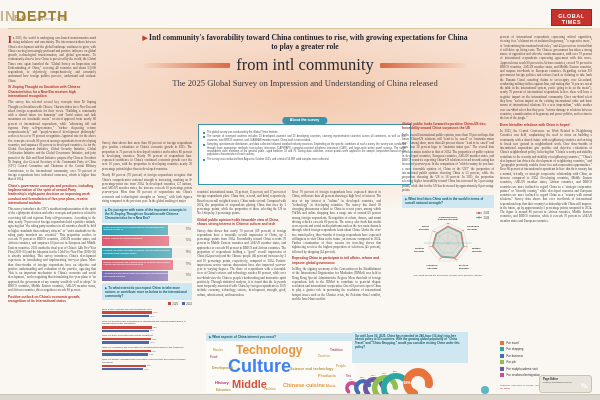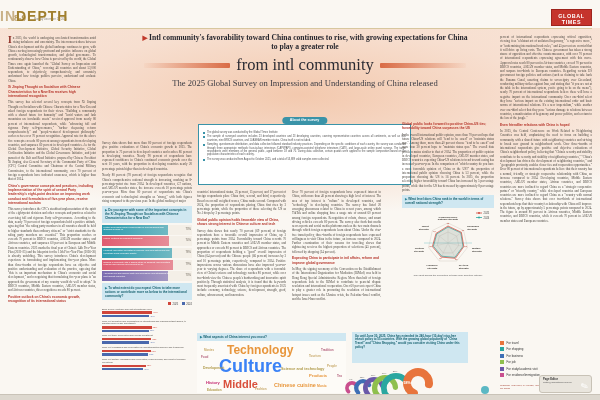--- a/index.html
+++ b/index.html
@@ -69,21 +69,21 @@
   .q2item{margin-bottom:2.2px;}
   .q2lab{font-size:2.25px;line-height:1.25;color:#3d3a35;font-family:"Liberation Sans",sans-serif;text-align:left;margin-bottom:0.6px;}
   .q2barrow{display:flex;align-items:center;height:2.9px;margin-bottom:0.5px;}
   .q2bar{height:2.4px;}
   .q2pct{font-size:2.2px;margin-left:1px;font-family:"Liberation Sans",sans-serif;}
 
   
   .radarcap{font-size:2.5px;color:#555;text-align:center;font-family:"Liberation Sans",sans-serif;margin-top:1px;}
 
   
-  .cloudwrap{position:absolute;left:197px;top:333px;width:149px;height:62px;}
+  .cloudwrap{position:absolute;left:206px;top:333px;width:149px;height:62px;}
   .cloudhead{background:#cfe7f1;color:#15606f;font-family:"Liberation Sans",sans-serif;font-weight:bold;
     font-size:3.2px;padding:1.8px 3px;text-align:left;}
   .cloud{position:relative;width:100%;height:52px;background:#fdfbf7;overflow:hidden;}
   .cw{position:absolute;font-family:"Liberation Sans",sans-serif;font-weight:bold;white-space:nowrap;line-height:1;}
 
   
   .visabox{position:absolute;left:352px;top:332px;width:116px;height:31px;background:#cfe7f1;color:#15606f;
     font-family:"Liberation Sans",sans-serif;font-weight:bold;font-size:2.9px;line-height:1.3;
     padding:2.5px 3px;box-sizing:border-box;text-align:left;}
   .fanwrap{position:absolute;left:344px;top:361px;width:94px;height:36px;}

